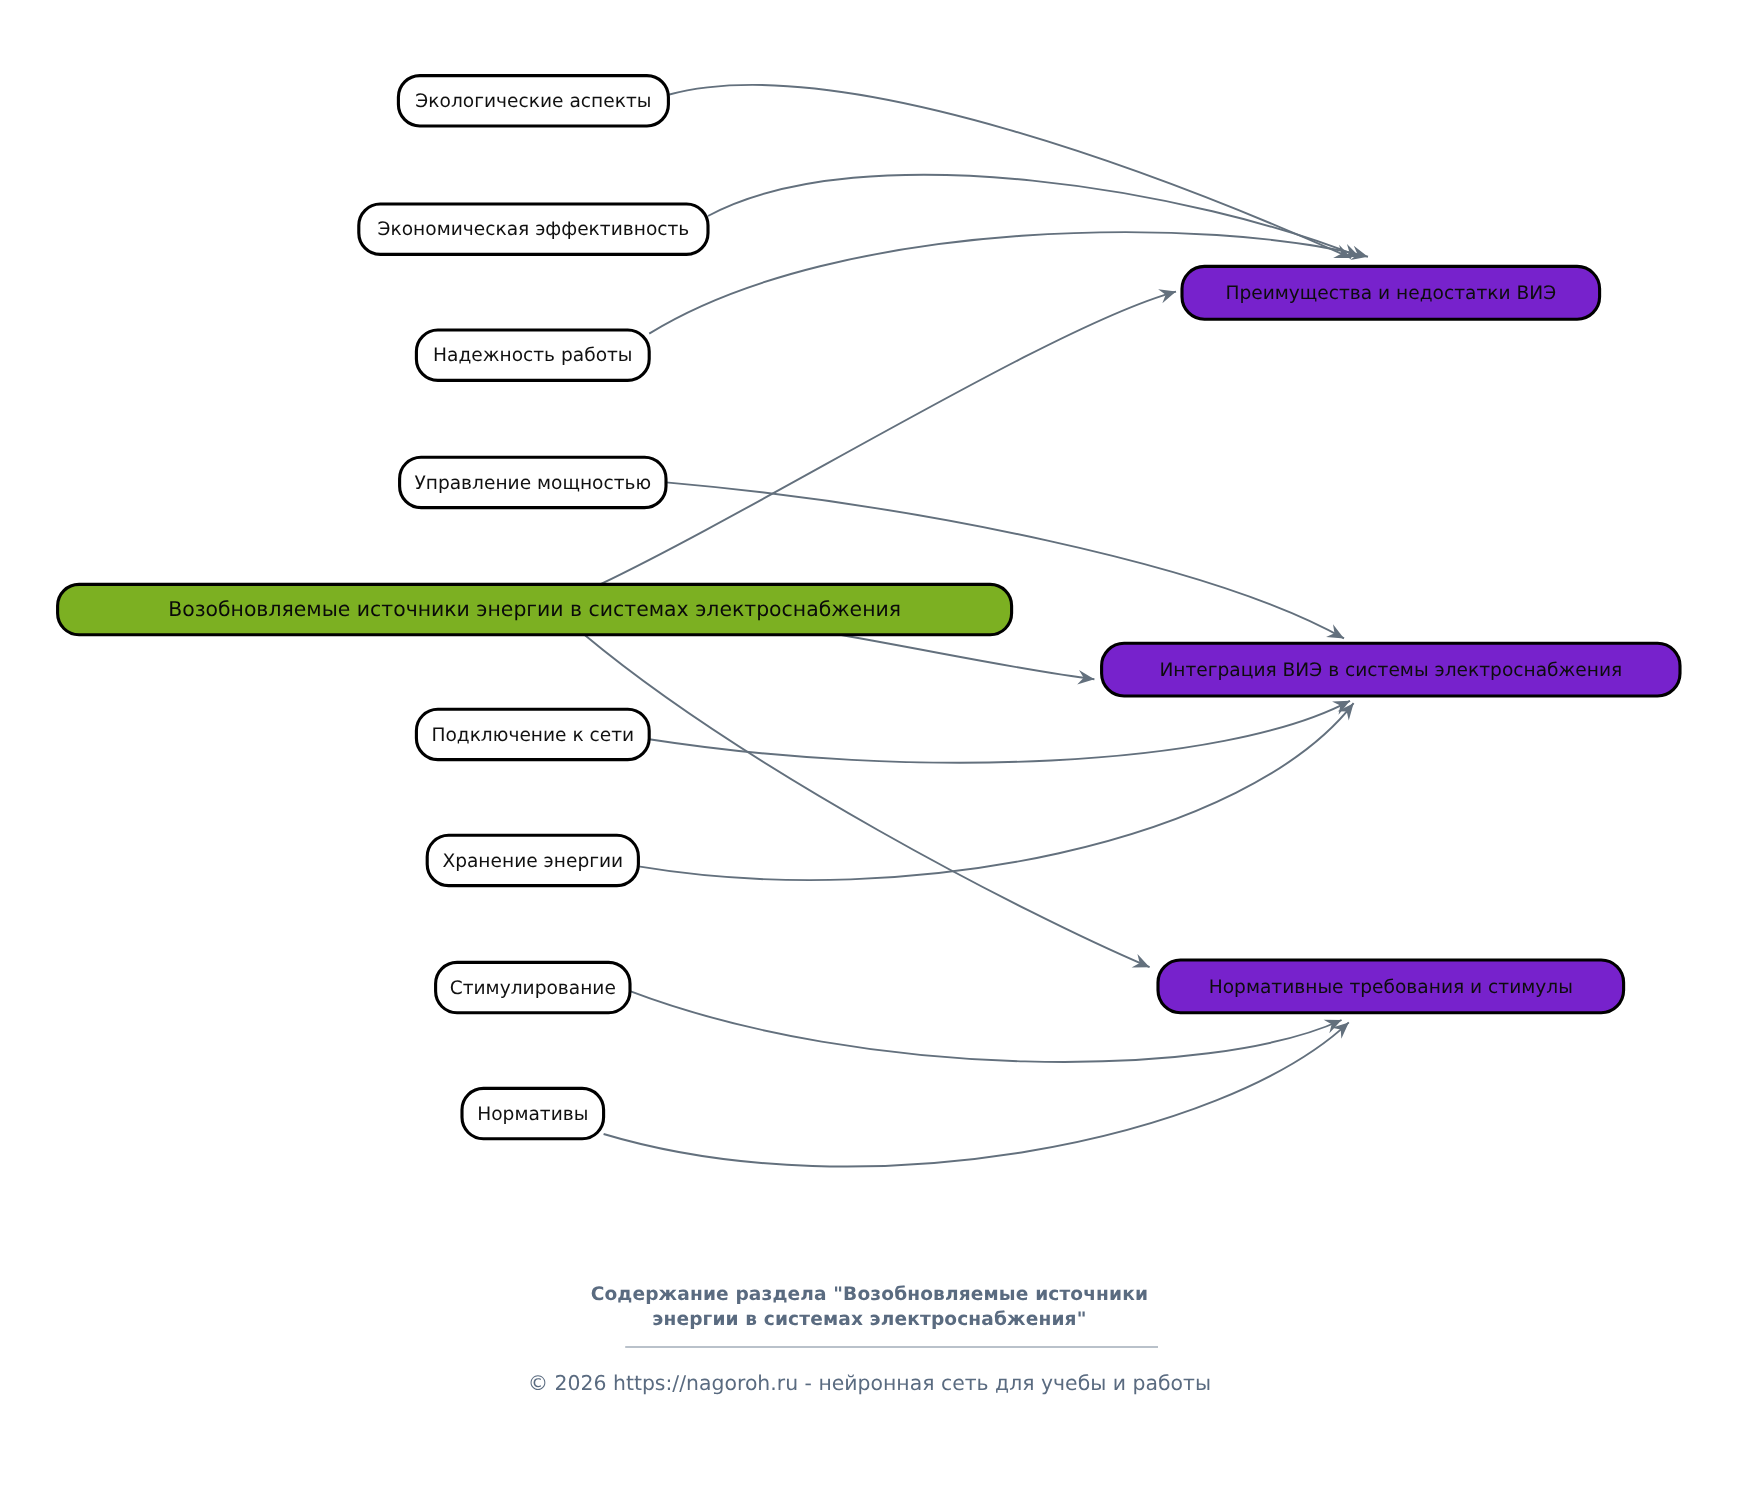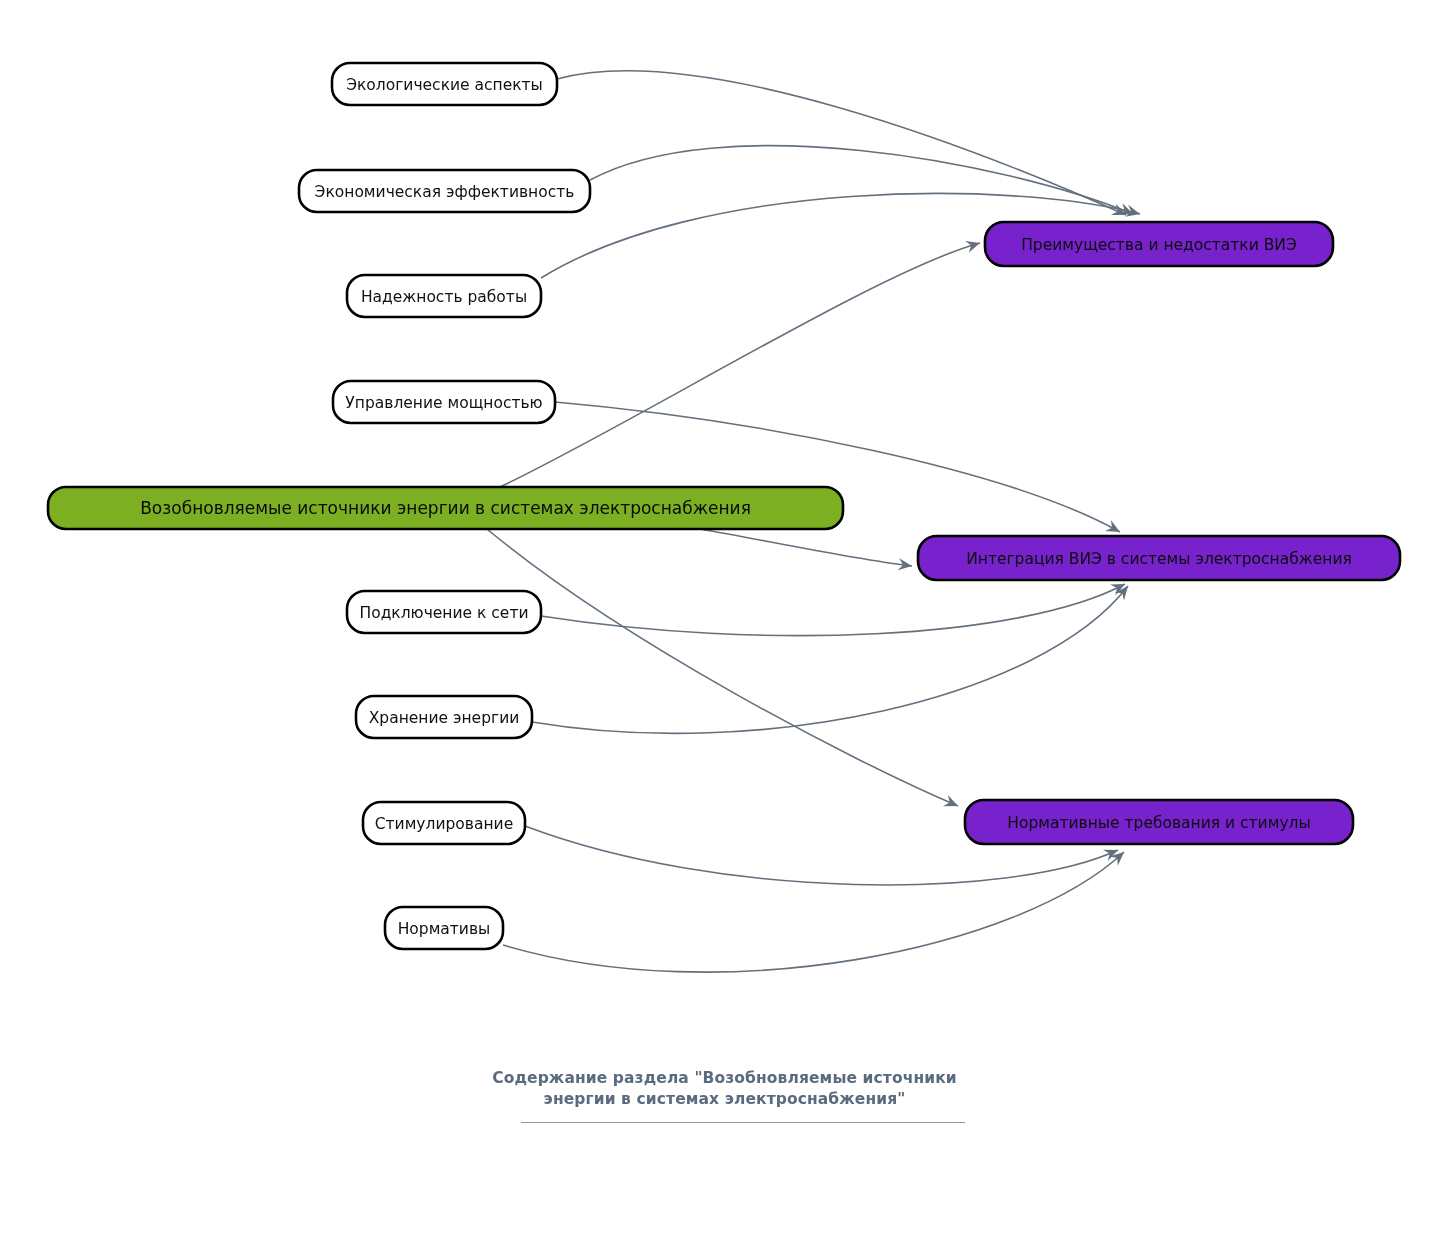--- a/index.html
+++ b/index.html
@@ -127,13 +127,14 @@
       </g>
   </svg>
 
   <div class="footer-block" id="footer-title">
     <div>Содержание раздела "Возобновляемые источники</div>
     <div>энергии в системах электроснабжения"</div>
   </div>
 
   <div id="footer-divider"></div>
 
+  <div class="footer-block" id="footer-copyright">© 2026 https://nagoroh.ru - нейронная сеть для учебы и работы</div>
 </div>
 
 </body></html>

